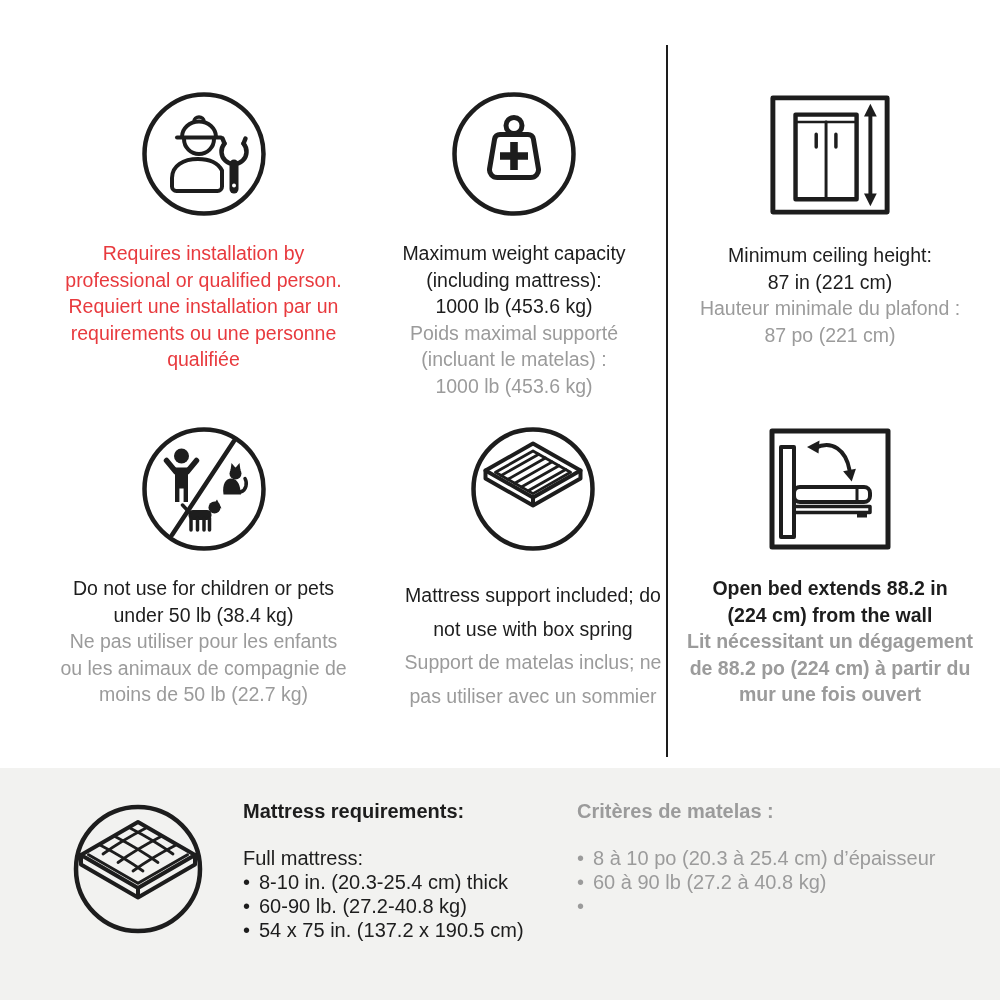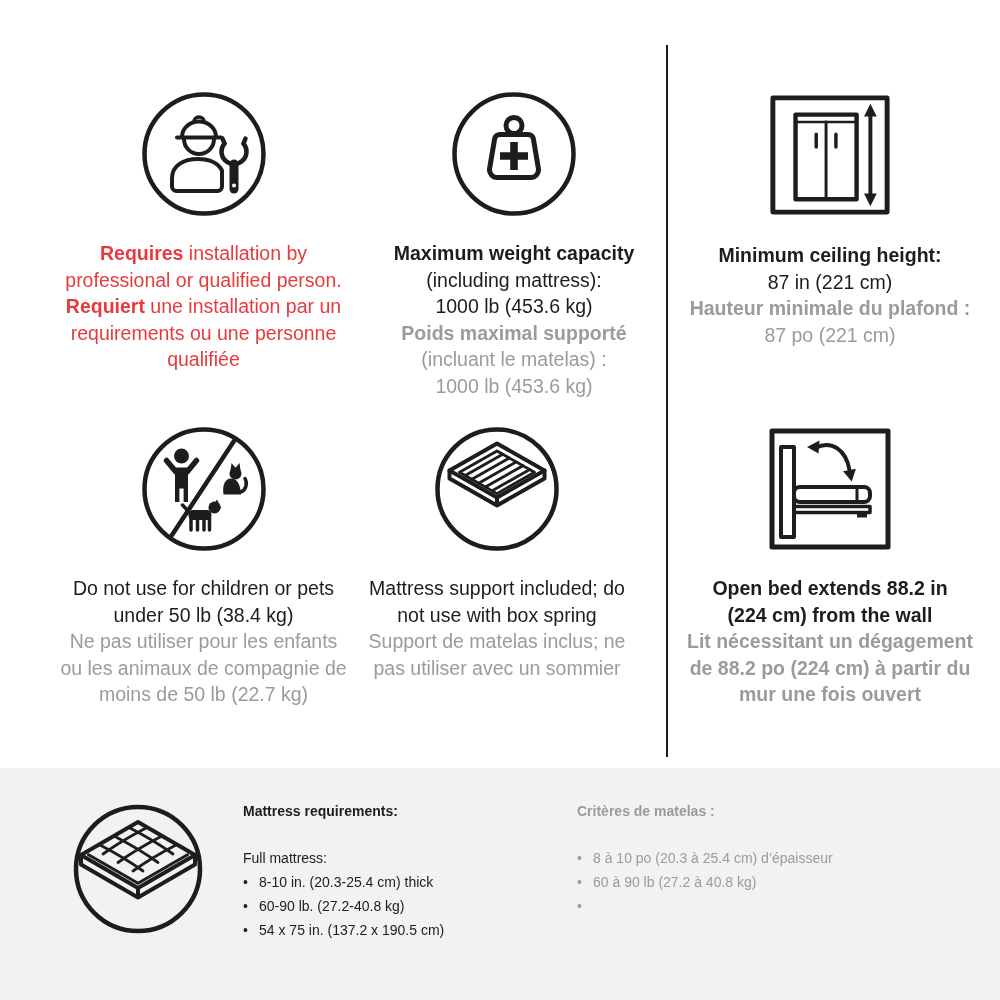--- a/index.html
+++ b/index.html
@@ -4,40 +4,40 @@
 <style>
   html,body{margin:0;padding:0;background:#ffffff;}
   .canvas{
     position:relative;width:1000px;height:1000px;background:#ffffff;overflow:hidden;
     font-family:"Liberation Sans",sans-serif;color:#1d1d1d;
   }
   .divider{position:absolute;left:666px;top:45px;width:2px;height:712px;background:#1d1d1d;}
   .cell{position:absolute;display:flex;flex-direction:column;align-items:center;text-align:center;}
   .cell .icon-wrap{flex:0 0 auto;}
   .t{font-size:19.5px;line-height:26.5px;}
-  .b{font-weight:700;text-align:right;}
+  .b{font-weight:400;text-align:right;}
   .gray{color:#9b9b9b;}
   .red{color:#e83a3e;}
   #cell-install{left:40px;top:88px;width:327px;}
   #cell-weight{left:354px;top:88px;width:320px;}
   #cell-ceiling{left:670px;top:90px;width:320px;}
   #cell-children{left:40px;top:423px;width:327px;}
-  #cell-support{left:337px;top:423px;width:320px;}
+  #cell-support{left:373px;top:423px;width:320px;gap:7px;}
   #cell-openbed{left:670px;top:423px;width:320px;font-weight:bold;}
   #cell-install .icon-wrap,#cell-weight .icon-wrap{margin-bottom:20px;}
   #cell-ceiling .icon-wrap{margin-bottom:22px;}
   #cell-children .icon-wrap,#cell-support .icon-wrap,#cell-openbed .icon-wrap{margin-bottom:20px;}
   svg.icon{display:block;}
   svg.icon *{vector-effect:none;}
   .stroke{fill:none;stroke:#1d1d1d;stroke-linecap:round;stroke-linejoin:round;}
   .fill{fill:#1d1d1d;stroke:none;}
   
   .footer-band{position:absolute;left:0;top:768px;width:1000px;height:232px;background:#f2f2f0;}
   .footer-icon{position:absolute;left:71px;top:802px;}
-  .footer-col{position:absolute;top:799px;font-size:14px;line-height:24px;}
+  .footer-col{position:absolute;top:799px;font-size:20px;line-height:24px;}
   #footer-en{left:243px;width:320px;color:#1d1d1d;}
   #footer-fr{left:577px;width:400px;color:#9b9b9b;}
   .footer-heading{font-weight:700;margin:0 0 23px 0;}
   .bullet-row{display:flex;}
   .bullet-mark{width:16px;flex:0 0 auto;}
 </style>
 </head>
 <body>
 
 <div class="canvas">

